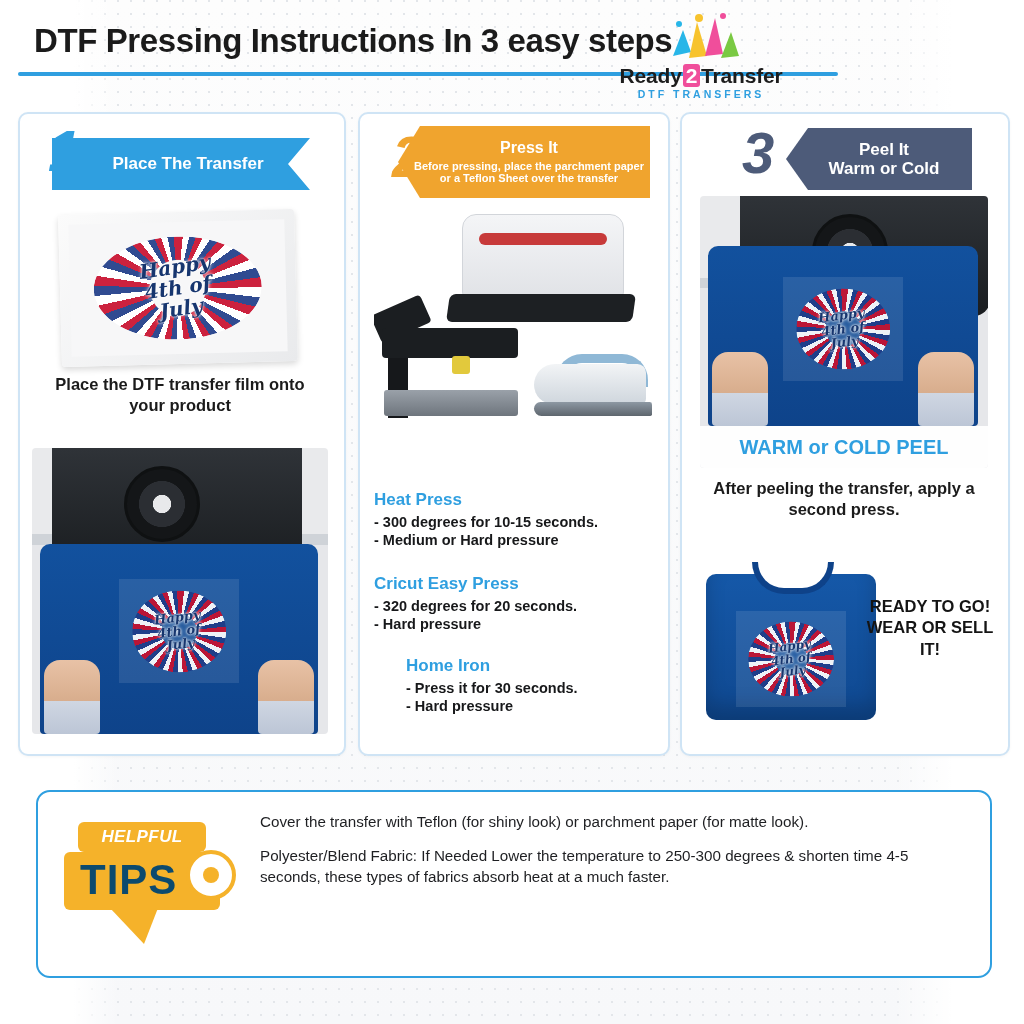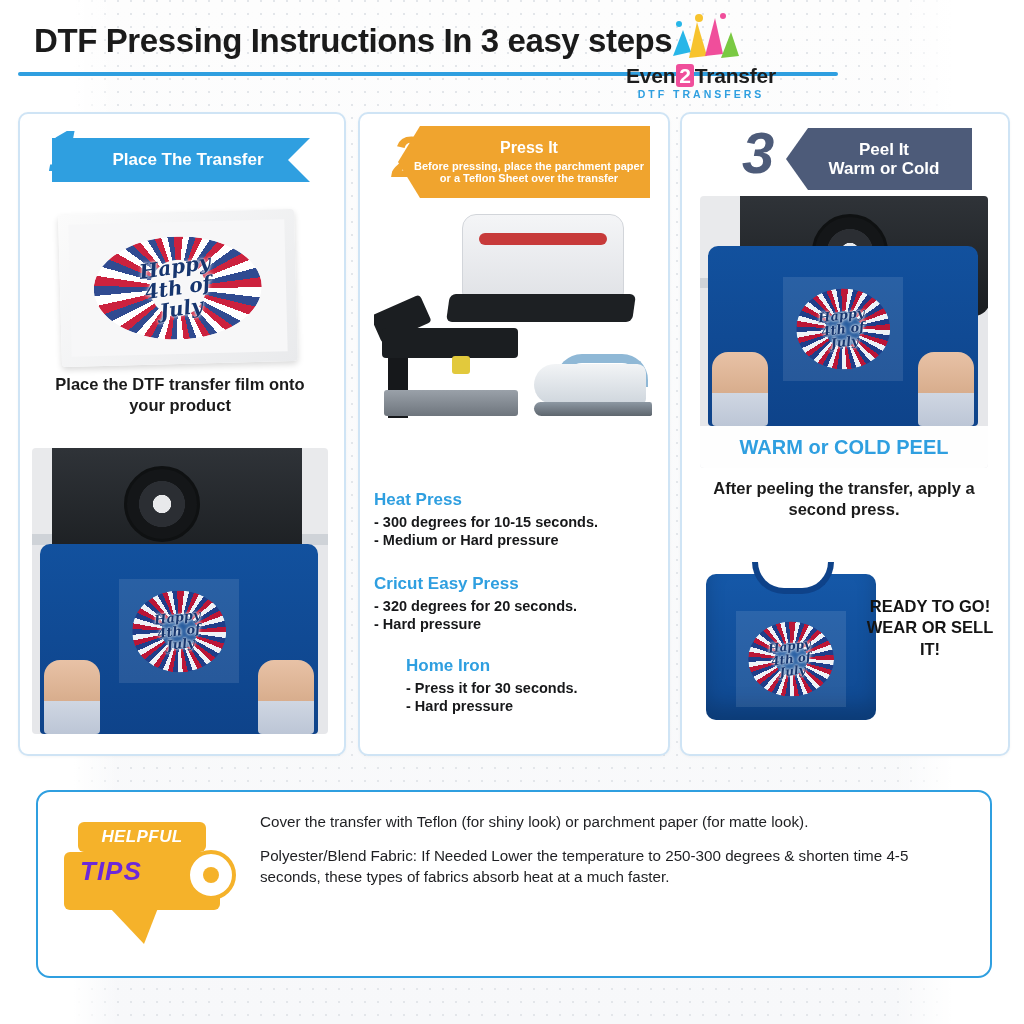--- a/index.html
+++ b/index.html
@@ -119,21 +119,21 @@
     border-radius: 10px;
     background: #ffffff;
     box-shadow: 0 1px 3px rgba(0,0,0,0.04);
   }
   #card1 { left: 18px;  top: 112px; width: 324px; height: 640px; }
   #card2 { left: 358px; top: 112px; width: 308px; height: 640px; }
   #card3 { left: 680px; top: 112px; width: 326px; height: 640px; }
 
   .banner {
     position: absolute;
-    height: 44px;
+    height: 52px;
   }
   .banner .ribbon {
     position: absolute;
     left: 0; top: 0;
     height: 100%;
     width: 100%;
     clip-path: polygon(0 0, 100% 0, calc(100% - 22px) 50%, 100% 100%, 0 100%);
   }
   .banner.right .ribbon {
     clip-path: polygon(22px 0, 100% 0, 100% 100%, 22px 100%, 0 50%);
@@ -480,24 +480,23 @@
   .tipsbox {
     position: absolute;
     left: 0; top: 38px;
     width: 156px; height: 58px;
     background: #f5b22a;
     border-radius: 6px;
   }
   .tipsbox .t {
     position: absolute;
     left: 16px; top: 4px;
-    font-size: 26px;
-    font-weight: bold;
-    font-style: italic;
-    color: #6d28d9;
+    font-size: 42px;
+    font-weight: bold;
+    color: #0c4a6e;
     letter-spacing: 1px;
   }
   .tips-tail {
     position: absolute;
     left: 46px; top: 94px;
     width: 0; height: 0;
     border-left: 34px solid transparent;
     border-right: 14px solid transparent;
     border-top: 36px solid #f5b22a;
   }
@@ -543,21 +542,21 @@
     <div class="logo">
       <svg class="logo-splash" viewBox="0 0 80 52">
         <path d="M8 44 L18 18 L26 40 Z" fill="#28b6e8"></path>
         <path d="M24 46 L32 10 L42 44 Z" fill="#f7c32e"></path>
         <path d="M40 44 L50 6 L58 42 Z" fill="#f04e9b"></path>
         <path d="M56 46 L66 20 L74 44 Z" fill="#7ac943"></path>
         <circle cx="34" cy="6" r="4" fill="#f7c32e"></circle>
         <circle cx="58" cy="4" r="3" fill="#f04e9b"></circle>
         <circle cx="14" cy="12" r="3" fill="#28b6e8"></circle>
       </svg>
-      <div class="logo-word"><span>Even</span><span class="num">2</span><span>Transfer</span></div>
+      <div class="logo-word"><span>Ready</span><span class="num">2</span><span>Transfer</span></div>
       <div class="logo-sub">DTF TRANSFERS</div>
     </div>
   </div>
 
   <div class="card" id="card1"></div>
 
   <div class="stepnum" id="n1">1</div>
   <div class="banner" id="b1">
     <div class="ribbon"></div>
     <div class="btxt">

